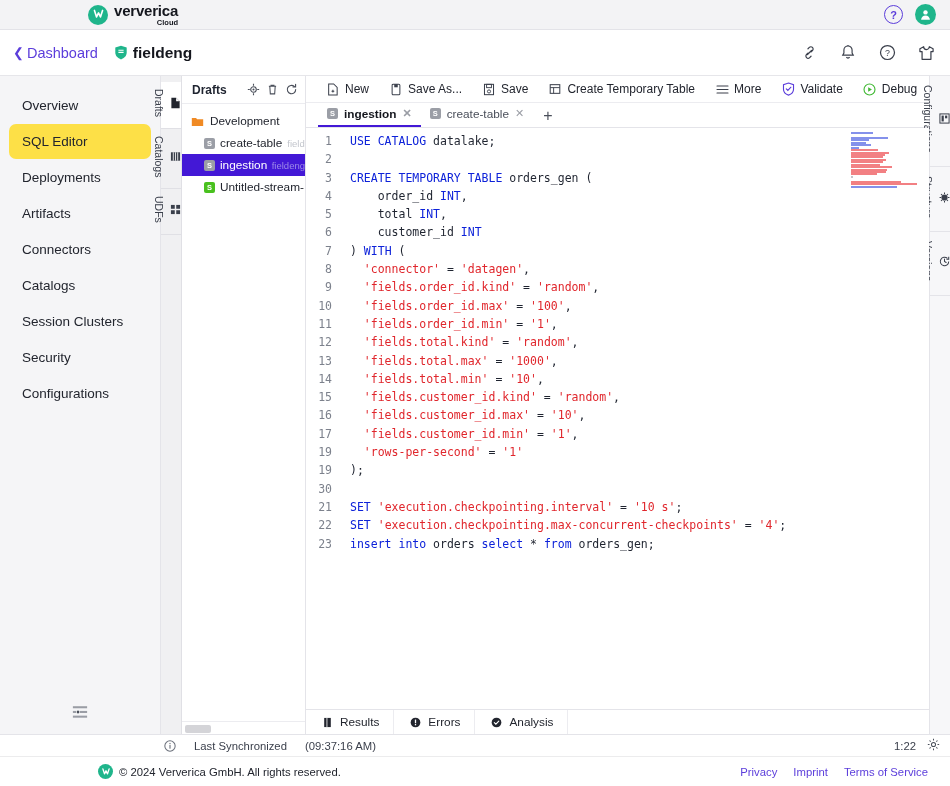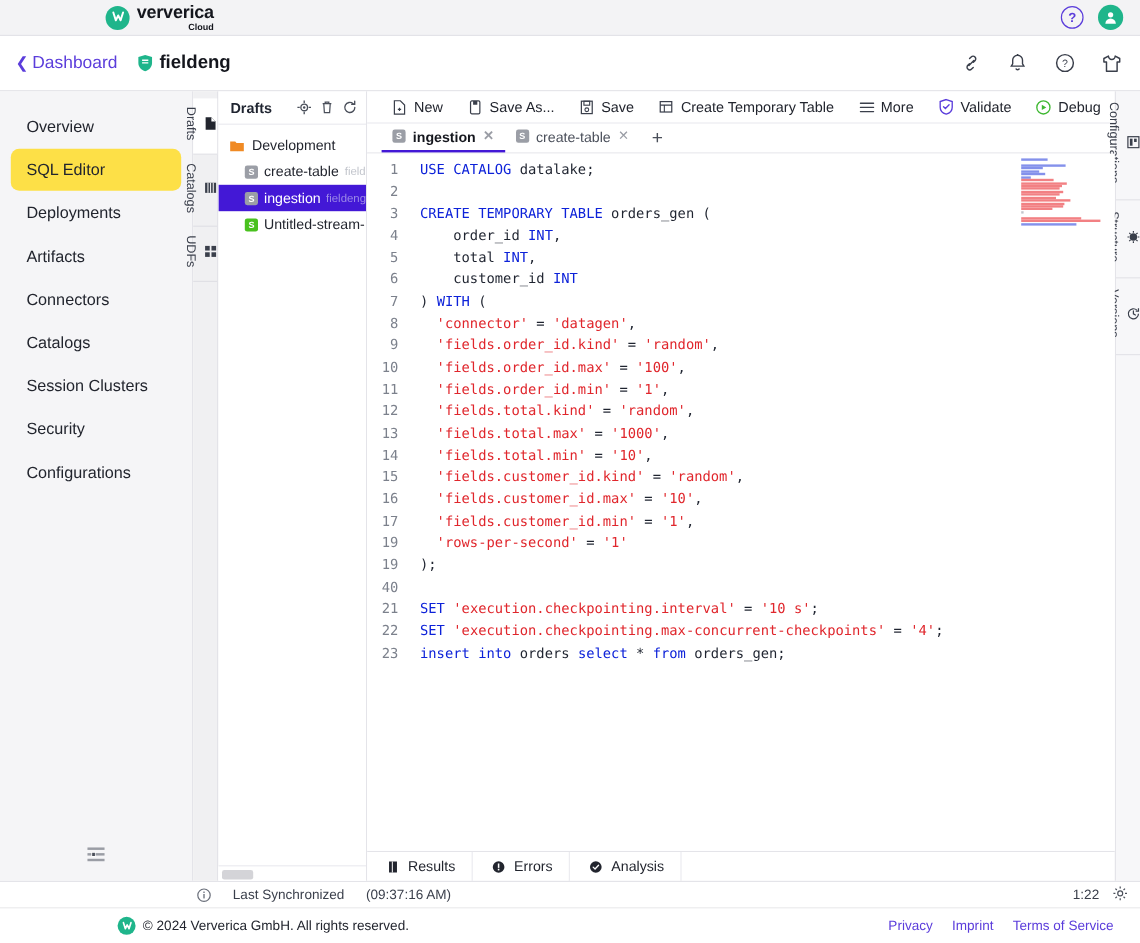--- a/index.html
+++ b/index.html
@@ -500,21 +500,21 @@
               <div>10</div>
               <div>11</div>
               <div>12</div>
               <div>13</div>
               <div>14</div>
               <div>15</div>
               <div>16</div>
               <div>17</div>
               <div>19</div>
               <div>19</div>
-              <div>40</div>
+              <div>30</div>
               <div>21</div>
               <div>22</div>
               <div>23</div>
             </div>
           <div class="codetext" id="codetext"><div><span class="kw">USE CATALOG</span><span class="op"> datalake;</span></div><div>&nbsp;</div><div><span class="kw">CREATE TEMPORARY TABLE</span><span class="op"> orders_gen (</span></div><div><span class="op">    order_id </span><span class="kw">INT</span><span class="op">,</span></div><div><span class="op">    total </span><span class="kw">INT</span><span class="op">,</span></div><div><span class="op">    customer_id </span><span class="kw">INT</span></div><div><span class="op">) </span><span class="kw">WITH</span><span class="op"> (</span></div><div><span class="str">  'connector'</span><span class="op"> = </span><span class="str">'datagen'</span><span class="op">,</span></div><div><span class="str">  'fields.order_id.kind'</span><span class="op"> = </span><span class="str">'random'</span><span class="op">,</span></div><div><span class="str">  'fields.order_id.max'</span><span class="op"> = </span><span class="str">'100'</span><span class="op">,</span></div><div><span class="str">  'fields.order_id.min'</span><span class="op"> = </span><span class="str">'1'</span><span class="op">,</span></div><div><span class="str">  'fields.total.kind'</span><span class="op"> = </span><span class="str">'random'</span><span class="op">,</span></div><div><span class="str">  'fields.total.max'</span><span class="op"> = </span><span class="str">'1000'</span><span class="op">,</span></div><div><span class="str">  'fields.total.min'</span><span class="op"> = </span><span class="str">'10'</span><span class="op">,</span></div><div><span class="str">  'fields.customer_id.kind'</span><span class="op"> = </span><span class="str">'random'</span><span class="op">,</span></div><div><span class="str">  'fields.customer_id.max'</span><span class="op"> = </span><span class="str">'10'</span><span class="op">,</span></div><div><span class="str">  'fields.customer_id.min'</span><span class="op"> = </span><span class="str">'1'</span><span class="op">,</span></div><div><span class="str">  'rows-per-second'</span><span class="op"> = </span><span class="str">'1'</span></div><div><span class="op">);</span></div><div>&nbsp;</div><div><span class="kw">SET</span><span class="op"> </span><span class="str">'execution.checkpointing.interval'</span><span class="op"> = </span><span class="str">'10 s'</span><span class="op">;</span></div><div><span class="kw">SET</span><span class="op"> </span><span class="str">'execution.checkpointing.max-concurrent-checkpoints'</span><span class="op"> = </span><span class="str">'4'</span><span class="op">;</span></div><div><span class="kw">insert into</span><span class="op"> orders </span><span class="kw">select</span><span class="op"> * </span><span class="kw">from</span><span class="op"> orders_gen;</span></div></div>
         </div>
         <div class="minimap" id="minimap">
             <div class="mm-line" style="width:22.05px;background:#6f7ee8"></div>
             <div class="mm-line" style="width:0px;background:transparent"></div>
             <div class="mm-line" style="width:36.75px;background:#6f7ee8"></div>

